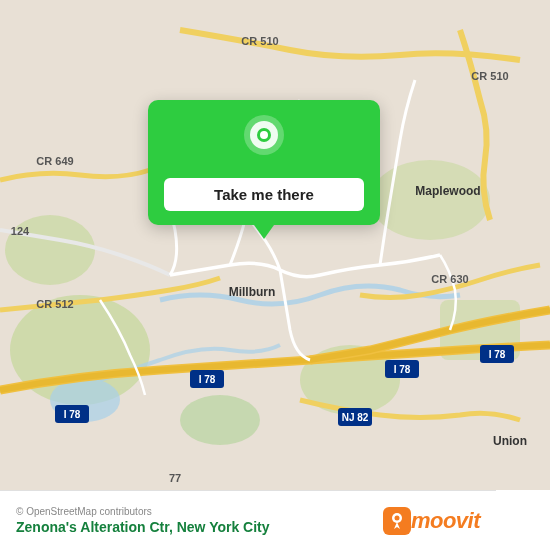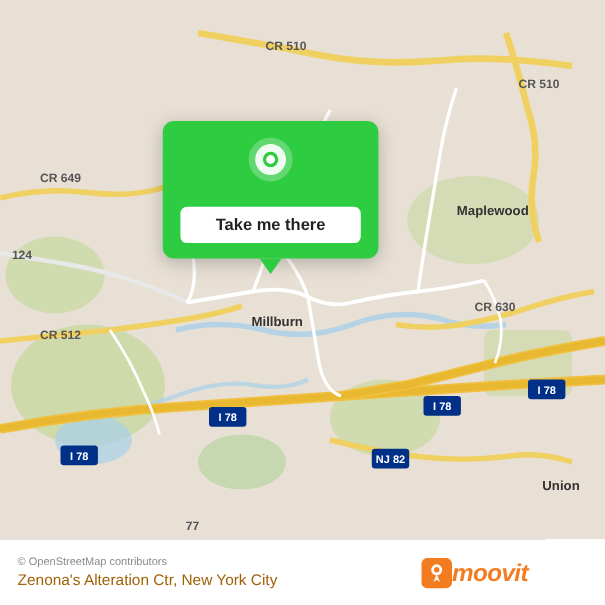--- a/index.html
+++ b/index.html
@@ -21,23 +21,23 @@
     }
 
     
     #map-svg {
       width: 100%;
       height: 100%;
     }
 
     #popup-card {
       position: absolute;
-      top: 110px;
+      top: 100px;
       left: 148px;
-      width: 196px;
+      width: 232px;
       background: #2ecc40;
       border-radius: 10px;
       display: flex;
       flex-direction: column;
       align-items: center;
       padding: 14px 16px 14px 16px;
       box-shadow: 0 4px 16px rgba(0,0,0,0.22);
       z-index: 10;
     }
 
@@ -91,22 +91,22 @@
       flex-direction: column;
     }
 
     #footer-attribution {
       font-size: 10px;
       color: #888;
     }
 
     #footer-title {
       font-size: 14px;
-      font-weight: 400;
-      color: #a16207;
+      font-weight: 700;
+      color: #15803d;
       margin-top: 2px;
     }
 
     #moovit-logo {
       display: flex;
       align-items: center;
       gap: 0;
     }
 
     #moovit-text {

